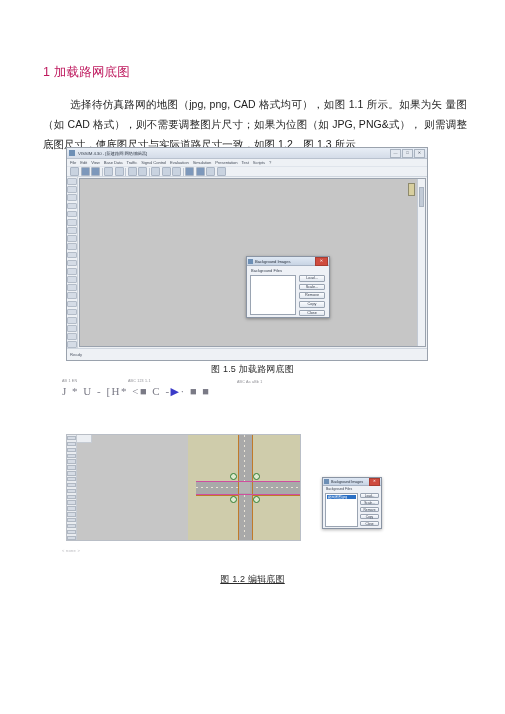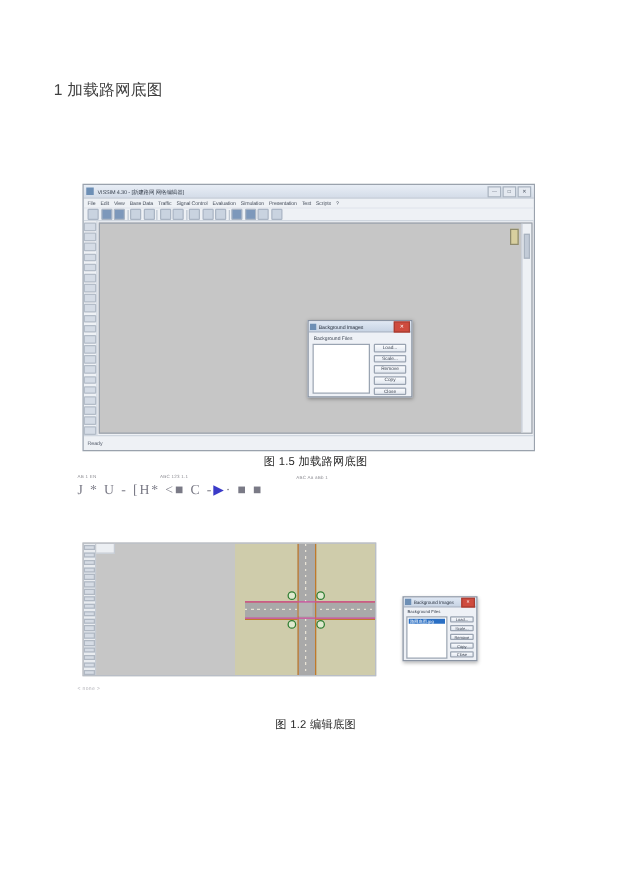--- a/index.html
+++ b/index.html
@@ -28,21 +28,21 @@
     position: absolute;
     left: 43px;
     top: 64px;
     width: 424px;
   }
 
   .heading {
     font-family: "Liberation Sans", "DejaVu Sans", sans-serif;
     font-size: 12.5px;
     font-weight: 400;
-    color: #404040;
+    color: #be185d;
     letter-spacing: .2px;
     margin: 0 0 14px 0;
     line-height: 1.3;
   }
 
   .para {
     font-family: "Liberation Sans", "DejaVu Sans", sans-serif;
     font-size: 10.5px;
     line-height: 20px;
     color: #1c1c1c;
@@ -292,21 +292,21 @@
   .caption {
     position: absolute;
     width: 100%;
     text-align: center;
     font-family: "Liberation Sans", "DejaVu Sans", sans-serif;
     font-size: 9px;
     color: #2a2a2a;
     letter-spacing: .2px;
   }
   #caption1 { top: 363px; left: 0; }
-  #caption2 { top: 573px; left: 0; }
+  #caption2 { top: 573px; left: 0; text-decoration: underline; }
 
   
   .artifact-row {
     position: absolute;
     left: 62px;
     top: 379px;
     width: 380px;
     height: 22px;
   }
   .artifact-row .tiny {
@@ -457,20 +457,21 @@
     letter-spacing: .3px;
   }
 </style>
 </head>
 <body>
 
 <div class="page">
 
   <div class="doc-body">
     <div class="heading">1 加载路网底图</div>
+    <p class="para"><span class="indent"></span><span>选择待仿真路网的地图（jpg, png, CAD 格式均可），如图 1.1 所示。如果为矢 量图（如 CAD 格式），则不需要调整图片尺寸；如果为位图（如 JPG, PNG&amp;式），  则需调整底图尺寸，使底图尺寸与实际道路尺寸一致，如图 1.2、图 1.3 所示。</span></p>
   </div>
 
   <div class="figure1">
 
     <div class="titlebar">
       <div class="app-ico"></div>
       <div class="tb-title">VISSIM 4.30 - [新建路网 网络编辑器]</div>
       <div class="win-btns">
         <span>—</span>
         <span>□</span>

